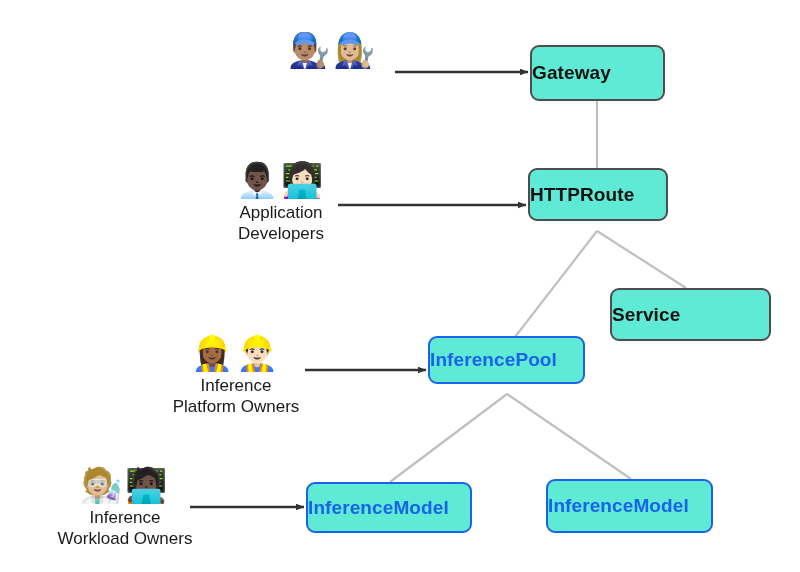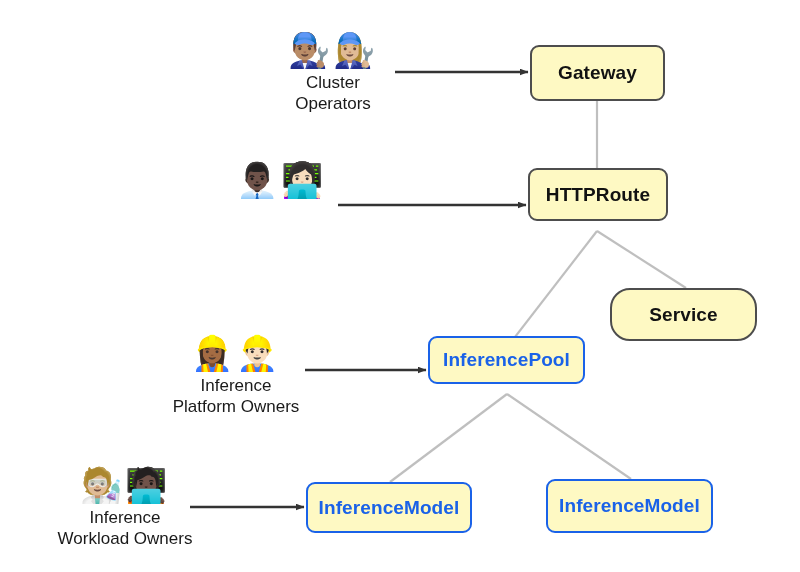--- a/index.html
+++ b/index.html
@@ -24,23 +24,23 @@
     width: 800px;
     height: 572px;
   }
 
   
   .node {
     position: absolute;
     box-sizing: border-box;
     display: flex;
     align-items: center;
-    justify-content: center;
+    justify-content: flex-start;
     border-radius: 9px;
-    background: #fef9c3;
+    background: #5eead4;
     font-weight: bold;
     letter-spacing: 0.1px;
     z-index: 3;
   }
   .node.core {
     border: 2px solid #4d4d4d;
     color: #121212;
     font-size: 19px;
   }
   .node.gie {
@@ -96,41 +96,41 @@
       </g>
   </svg>
 
   <div id="nodes-layer">
       <div class="node core" style="left: 530px; top: 45px; width: 135px; height: 56px;">
         <span>Gateway</span>
       </div>
       <div class="node core" style="left: 528px; top: 168px; width: 140px; height: 53px;">
         <span>HTTPRoute</span>
       </div>
-      <div class="node core" style="left: 610px; top: 288px; width: 147px; height: 53px; border-radius: 20px;">
+      <div class="node core" style="left: 610px; top: 288px; width: 161px; height: 53px;">
         <span>Service</span>
       </div>
       <div class="node gie" style="left: 428px; top: 336px; width: 157px; height: 48px;">
         <span>InferencePool</span>
       </div>
       <div class="node gie" style="left: 306px; top: 482px; width: 166px; height: 51px;">
         <span>InferenceModel</span>
       </div>
       <div class="node gie" style="left: 546px; top: 479px; width: 167px; height: 54px;">
         <span>InferenceModel</span>
       </div>
     </div>
   <div id="personas-layer">
       <div class="persona" style="left: 277px; top: 30px; width: 112px;">
         <div class="persona-emoji">👨🏽‍🔧👩🏼‍🔧</div>
-        <div class="persona-label">Cluster
-Operators</div>
       </div>
       <div class="persona" style="left: 218px; top: 160px; width: 126px;">
         <div class="persona-emoji">👨🏿‍💼👩🏻‍💻</div>
+        <div class="persona-label">Application
+Developers</div>
       </div>
       <div class="persona" style="left: 166px; top: 333px; width: 140px;">
         <div class="persona-emoji">👷🏾‍♀️👷🏻‍♂️</div>
         <div class="persona-label">Inference
 Platform Owners</div>
       </div>
       <div class="persona" style="left: 52px; top: 465px; width: 146px;">
         <div class="persona-emoji">🧑🏼‍🔬🧑🏿‍💻</div>
         <div class="persona-label">Inference
 Workload Owners</div>

